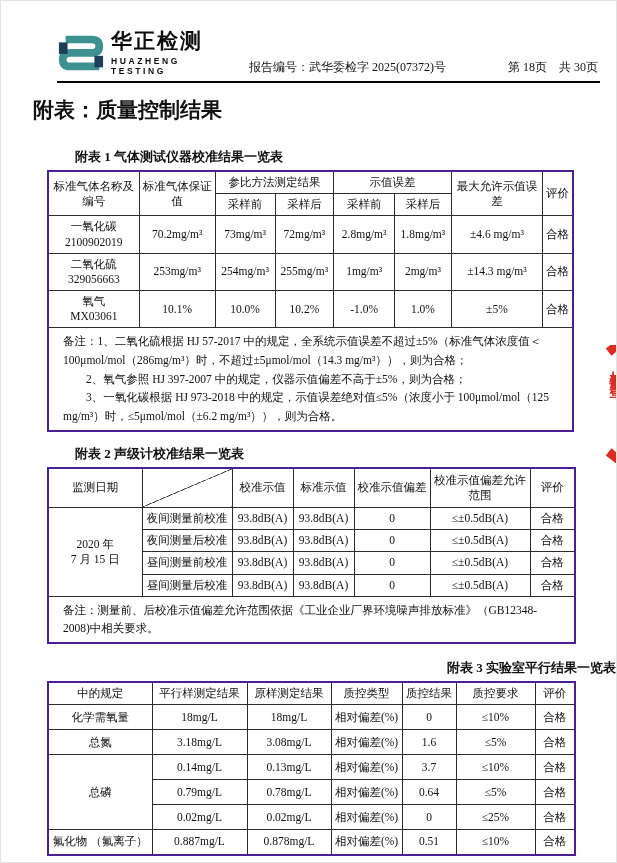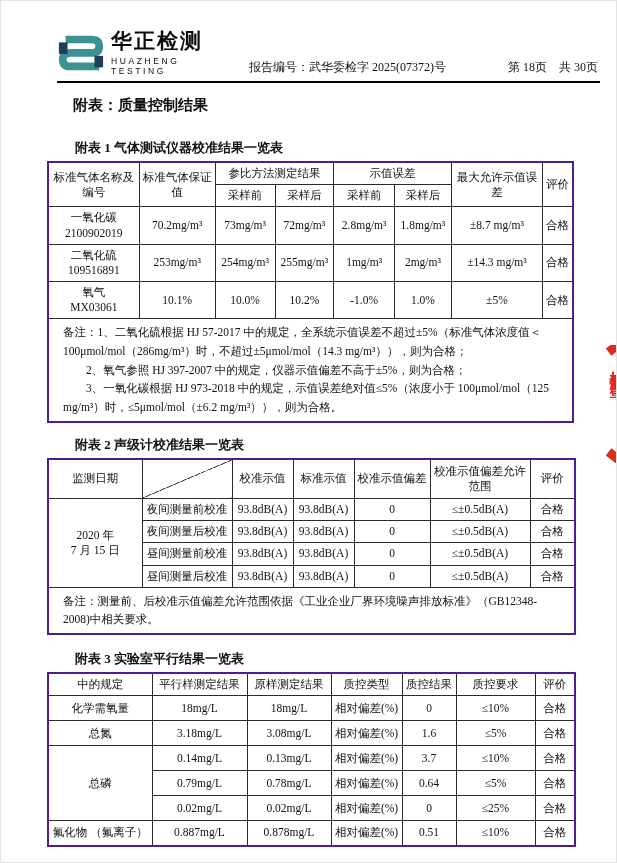--- a/index.html
+++ b/index.html
@@ -9,29 +9,29 @@
     font-family:"Liberation Serif","DejaVu Serif",serif; color:#111;
   }
   
   .hdr { display:flex; align-items:flex-end; margin:26px 16px 0 56px;
          border-bottom:2px solid #000; padding-bottom:5px; }
   .logo { display:flex; align-items:center; width:170px; }
   .logo svg { width:48px; height:42px; flex:0 0 auto; }
   .logo-txt { margin-left:6px; }
   .logo-cn { font-size:21px; font-weight:bold; letter-spacing:2px; color:#0c0c0c;
              font-family:"Liberation Serif","DejaVu Serif",serif; }
-  .logo-en { font-size:8.5px; font-weight:normal; letter-spacing:2.6px; color:#0c0c0c; margin-top:1px;
+  .logo-en { font-size:8.5px; font-weight:bold; letter-spacing:2.6px; color:#0c0c0c; margin-top:1px;
              font-family:"Liberation Sans","DejaVu Sans",sans-serif; }
   .report-no { font-size:12px; margin-left:22px; white-space:nowrap;font-family:Liberation Serif, serif; }
   .page-info { font-size:12px; margin-left:62px; white-space:nowrap; }
   
-  .sec-title { font-size:15px; font-weight:bold; margin:13px 0 0 72px;font-family:Liberation Mono, monospace; }
+  .sec-title { font-size:21px; font-weight:bold; margin:13px 0 0 32px;font-family:Liberation Mono, monospace; }
   .cap { font-size:13px; font-weight:bold; margin:24px 0 4px 74px; }
   .cap.c2 { margin-top:13px; }
-  .cap.c3 { margin-top:15px; }
+  .cap.c3 { margin-top:15px;text-align:right; }
   
   table { border-collapse:collapse; table-layout:fixed; width:527px; margin-left:46px;
           border:2px solid #4c1d95; }
   th,td { border:1px solid #2b2b2b; text-align:center; vertical-align:middle;
           font-size:11.5px; line-height:1.32; padding:3px 2px; font-weight:normal;
           overflow:hidden; }
   td.note { text-align:left; padding:4px 14px; }
   td.note p { margin:0; line-height:1.62; }
   td.note p.ind { text-indent:2em; }
   .diag { background-image:linear-gradient(to bottom right,
@@ -100,27 +100,27 @@
     <tr>
       <td>
         <div>一氧化碳</div>
         <div>2100902019</div>
       </td>
       <td>70.2mg/m³</td>
       <td>73mg/m³</td>
       <td>72mg/m³</td>
       <td>2.8mg/m³</td>
       <td>1.8mg/m³</td>
-      <td>±8.7 mg/m³</td>
+      <td>±4.6 mg/m³</td>
       <td>合格</td>
     </tr>
     <tr>
       <td>
         <div>二氧化硫</div>
-        <div>109516891</div>
+        <div>329056663</div>
       </td>
       <td>253mg/m³</td>
       <td>254mg/m³</td>
       <td>255mg/m³</td>
       <td>1mg/m³</td>
       <td>2mg/m³</td>
       <td>±14.3 mg/m³</td>
       <td>合格</td>
     </tr>
     <tr>

